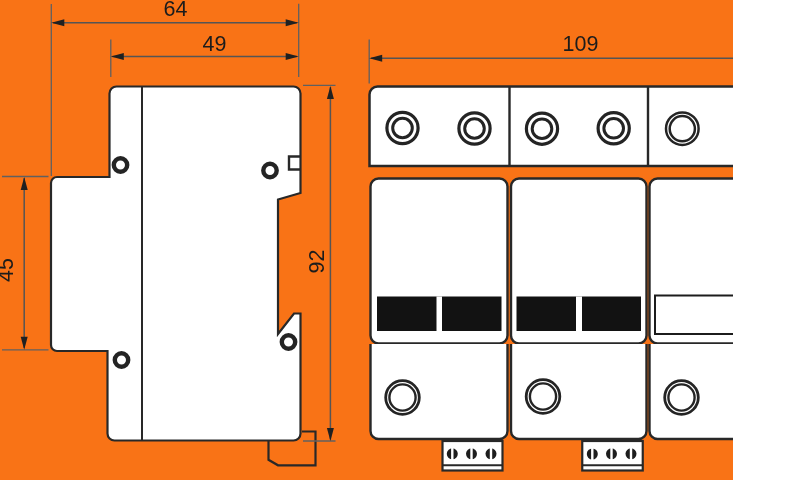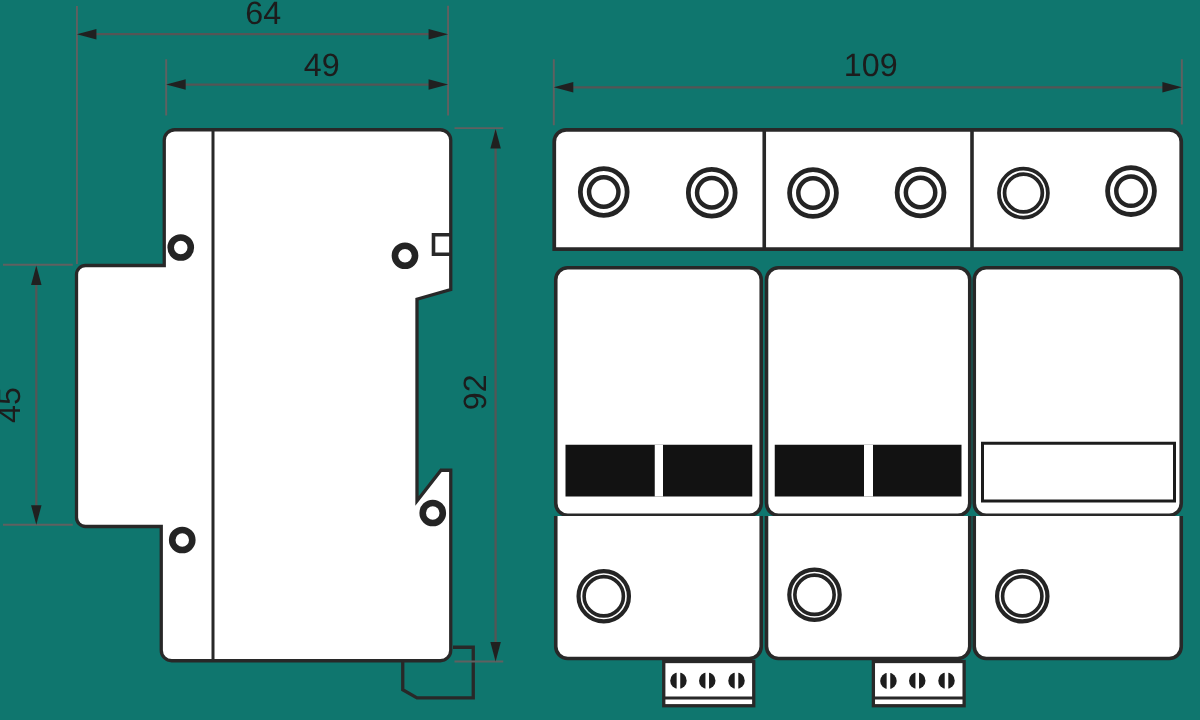--- a/index.html
+++ b/index.html
@@ -1,16 +1,16 @@
 <!DOCTYPE html>
 <html><head>
 <meta charset="utf-8">
 <style>
   html,body{margin:0;padding:0;background:#ffffff;}
-  .wrap{width:800px;height:480px;position:relative;overflow:hidden;background:#0f766e;}
+  .wrap{width:733px;height:480px;position:relative;overflow:hidden;background:#f97316;}
   svg{display:block;}
   text{font-family:"Liberation Sans", sans-serif;fill:#1c1c1c;}
 </style>
 </head>
 <body>
 <div class="wrap">
 <svg width="800" height="480" viewBox="0 0 800 480">
 
   <path d="M116.5,86.5 L293.5,86.5 A7,7 0 0 1 300.5,93.5 L300.5,193 L278,199.5 L278,334 L294,313.5 L300.5,313.5 L300.5,433.5 A7,7 0 0 1 293.5,440.5 L114.5,440.5 A7,7 0 0 1 107.5,433.5 L107.5,351 L57,351 A6,6 0 0 1 51,345 L51,183 A6,6 0 0 1 57,177 L109.5,177 L109.5,93.5 A7,7 0 0 1 116.5,86.5 Z" fill="#ffffff" stroke="#282828" stroke-width="2.2" stroke-linejoin="miter"></path>
 

